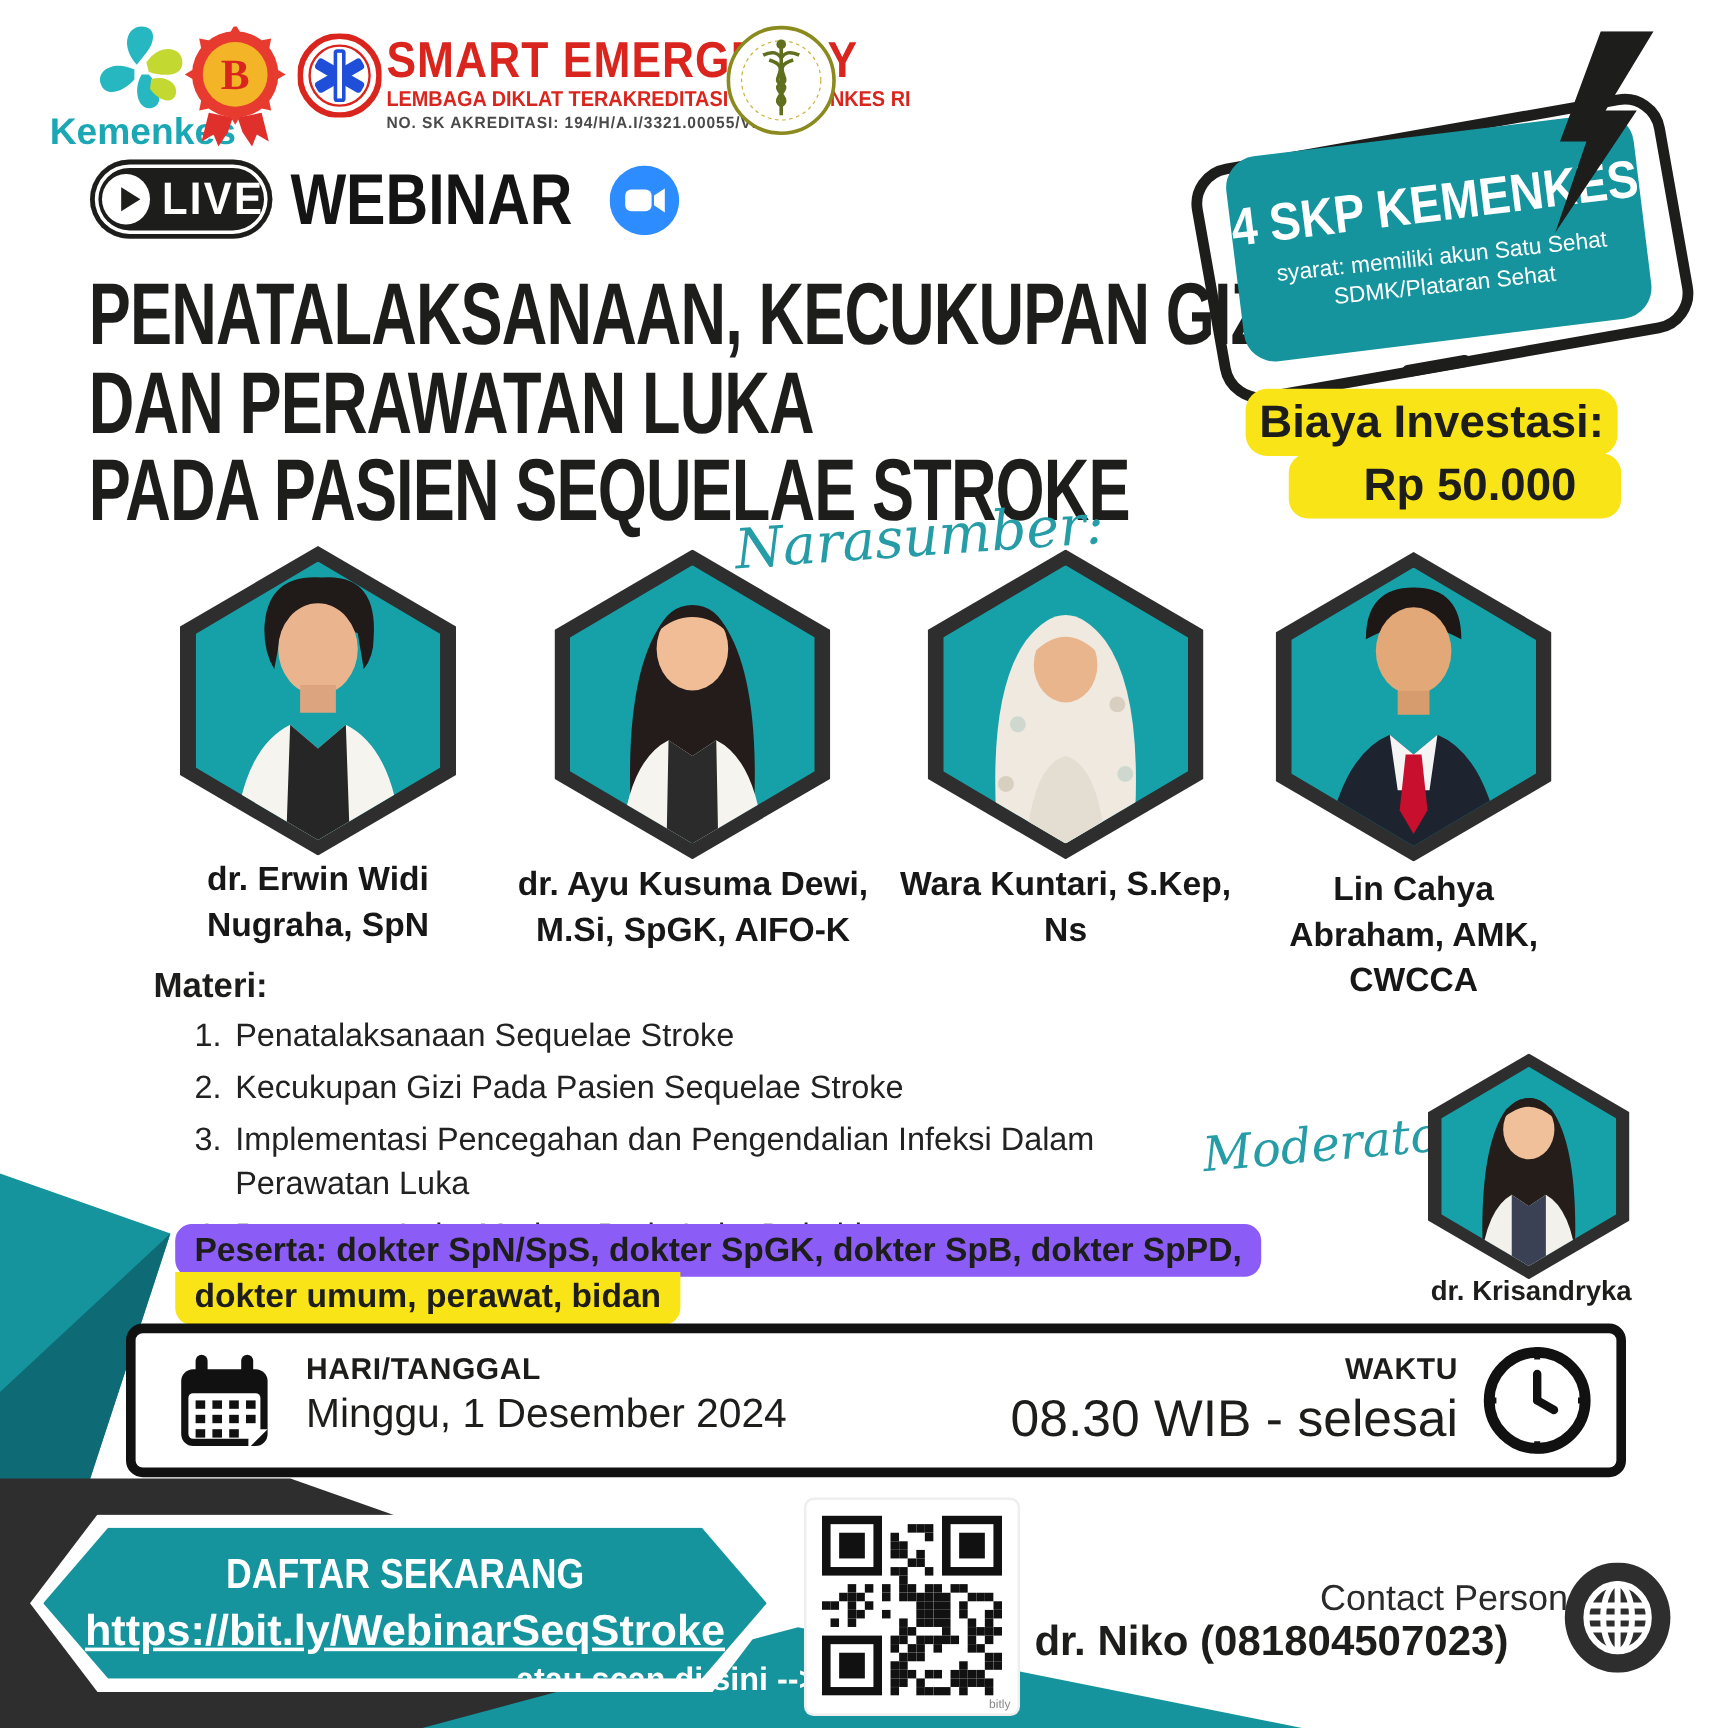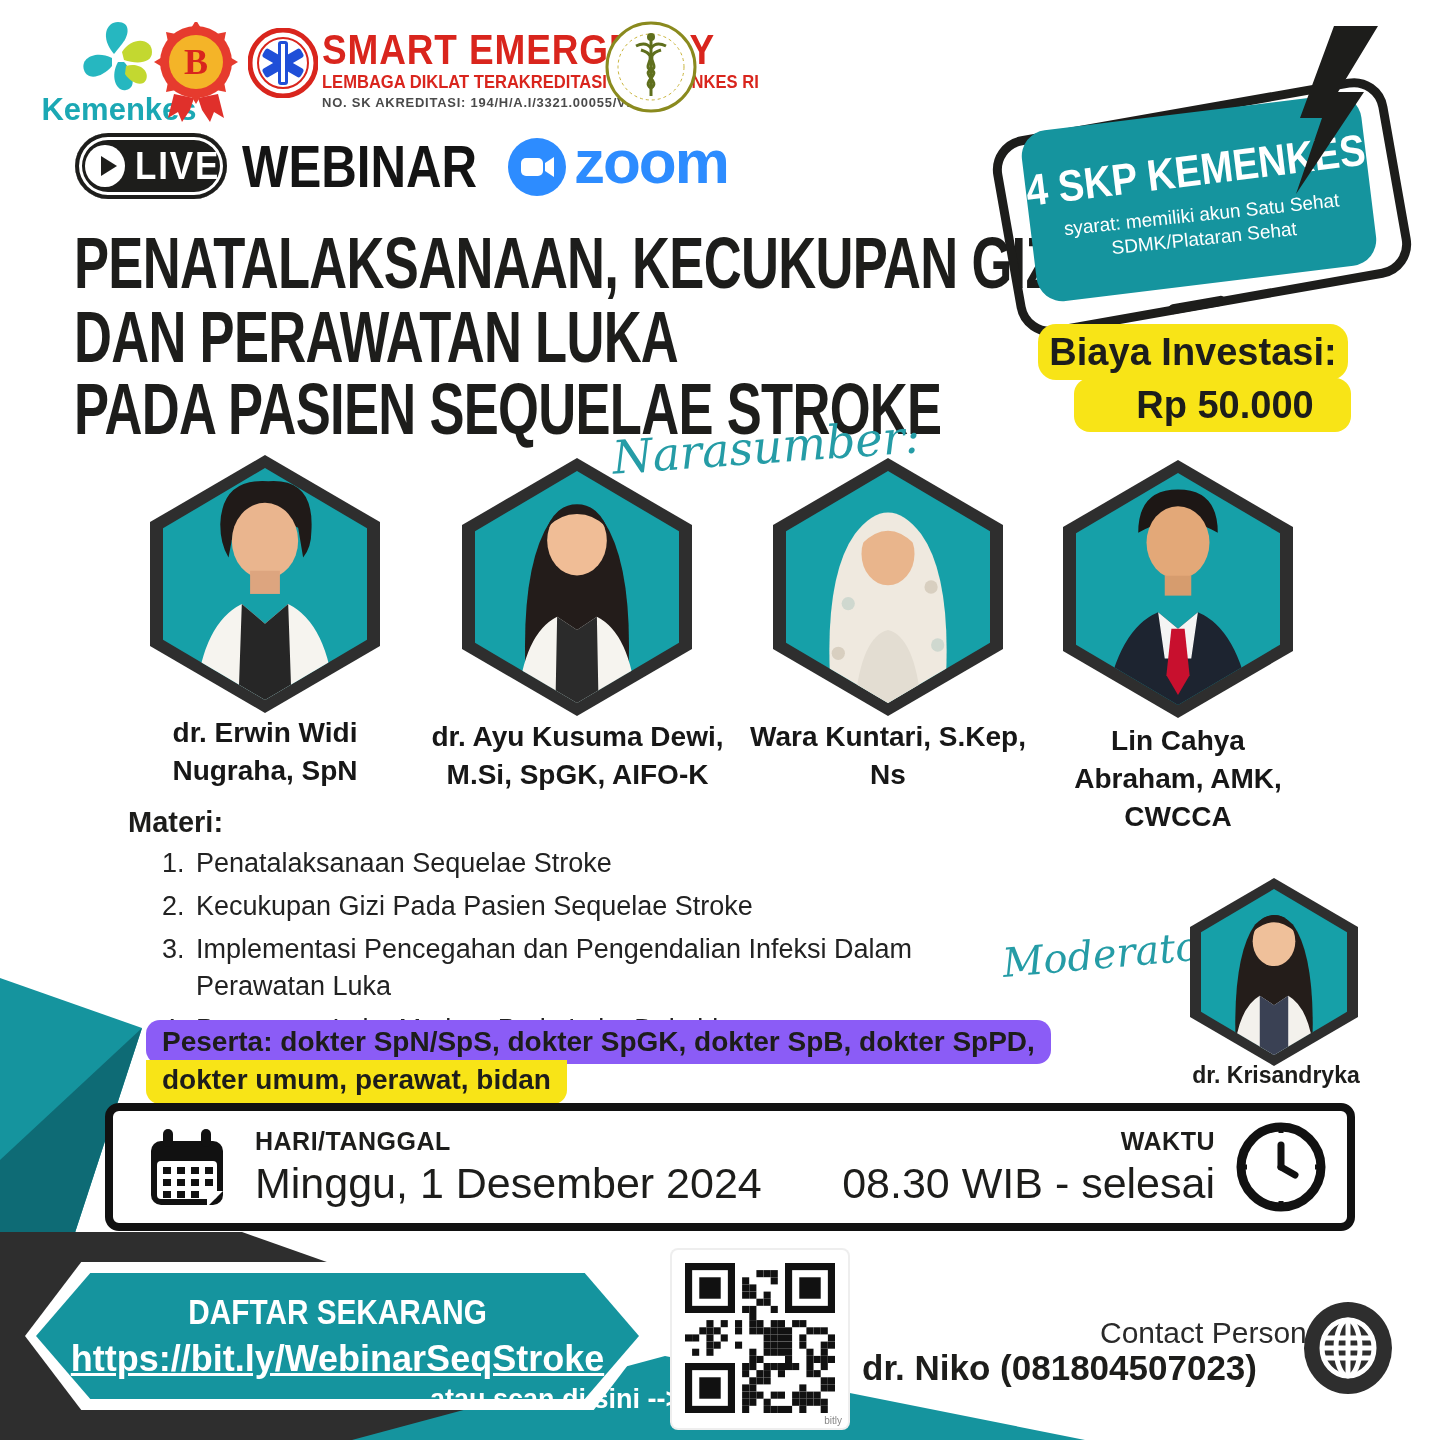--- a/index.html
+++ b/index.html
@@ -71,21 +71,21 @@
   
   .peserta-1{left:146px;top:1020px;background:#8b5cf6;border-radius:14px;padding:6px 16px;
              font-size:28px;font-weight:700;white-space:nowrap;}
   .peserta-2{left:146px;top:1060px;background:#f8e417;border-radius:0 0 14px 14px;padding:4px 16px 8px 16px;
              font-size:28px;font-weight:700;white-space:nowrap;}
 
   
   .schedule{left:105px;top:1103px;width:1250px;height:128px;background:#ffffff;border:8px solid #111111;
             border-radius:14px;box-sizing:border-box;}
   .sch-date-label{position:absolute;left:142px;top:16px;font-size:25px;font-weight:700;letter-spacing:.5px;}
-  .sch-date-value{position:absolute;left:142px;top:48px;font-size:43px;color:#1d1d1b;}
+  .sch-date-value{position:absolute;left:142px;top:48px;font-size:34px;color:#1d1d1b;}
   .sch-time-label{position:absolute;right:132px;top:16px;font-size:25px;font-weight:700;letter-spacing:.5px;}
   .sch-time-value{position:absolute;right:132px;top:48px;font-size:43px;}
 
   
   .banner-outer{left:25px;top:1262px;width:625px;height:148px;background:#ffffff;
                 clip-path:polygon(9% 0,91% 0,100% 50%,91% 100%,9% 100%,0 50%);}
   .banner-inner{position:absolute;left:11px;top:11px;width:603px;height:126px;background:#15949e;
                 clip-path:polygon(9% 0,91% 0,100% 50%,91% 100%,9% 100%,0 50%);
                 display:flex;flex-direction:column;align-items:center;justify-content:center;}
   .banner-cta{color:#ffffff;font-size:35px;font-weight:700;transform:scaleX(.85);white-space:nowrap;}
@@ -174,21 +174,20 @@
   <div class="abs live-pill">
     <div class="live-play"></div>
     <div class="live-text">LIVE</div>
   </div>
   <div class="abs webinar-text">WEBINAR</div>
   <svg class="abs" style="left:508px;top:138px;" width="58" height="58" viewBox="0 0 58 58">
     <circle cx="29" cy="29" r="29" fill="#2d8cff"></circle>
     <rect x="13" y="20" width="22" height="18" rx="5" fill="#ffffff"></rect>
     <polygon points="37,25 46,19 46,39 37,33" fill="#ffffff"></polygon>
   </svg>
-  <div class="abs zoom-text">zoom</div>
 
   <div class="abs title-line title-1">PENATALAKSANAAN, KECUKUPAN GIZI,</div>
   <div class="abs title-line title-2">DAN PERAWATAN LUKA</div>
   <div class="abs title-line title-3">PADA PASIEN SEQUELAE STROKE</div>
 
   <div class="abs skp-outline"></div>
   <div class="abs skp-box">
     <div class="skp-title">4 SKP KEMENKES</div>
     <div class="skp-req">
       <span>syarat: memiliki akun Satu Sehat</span><br>

